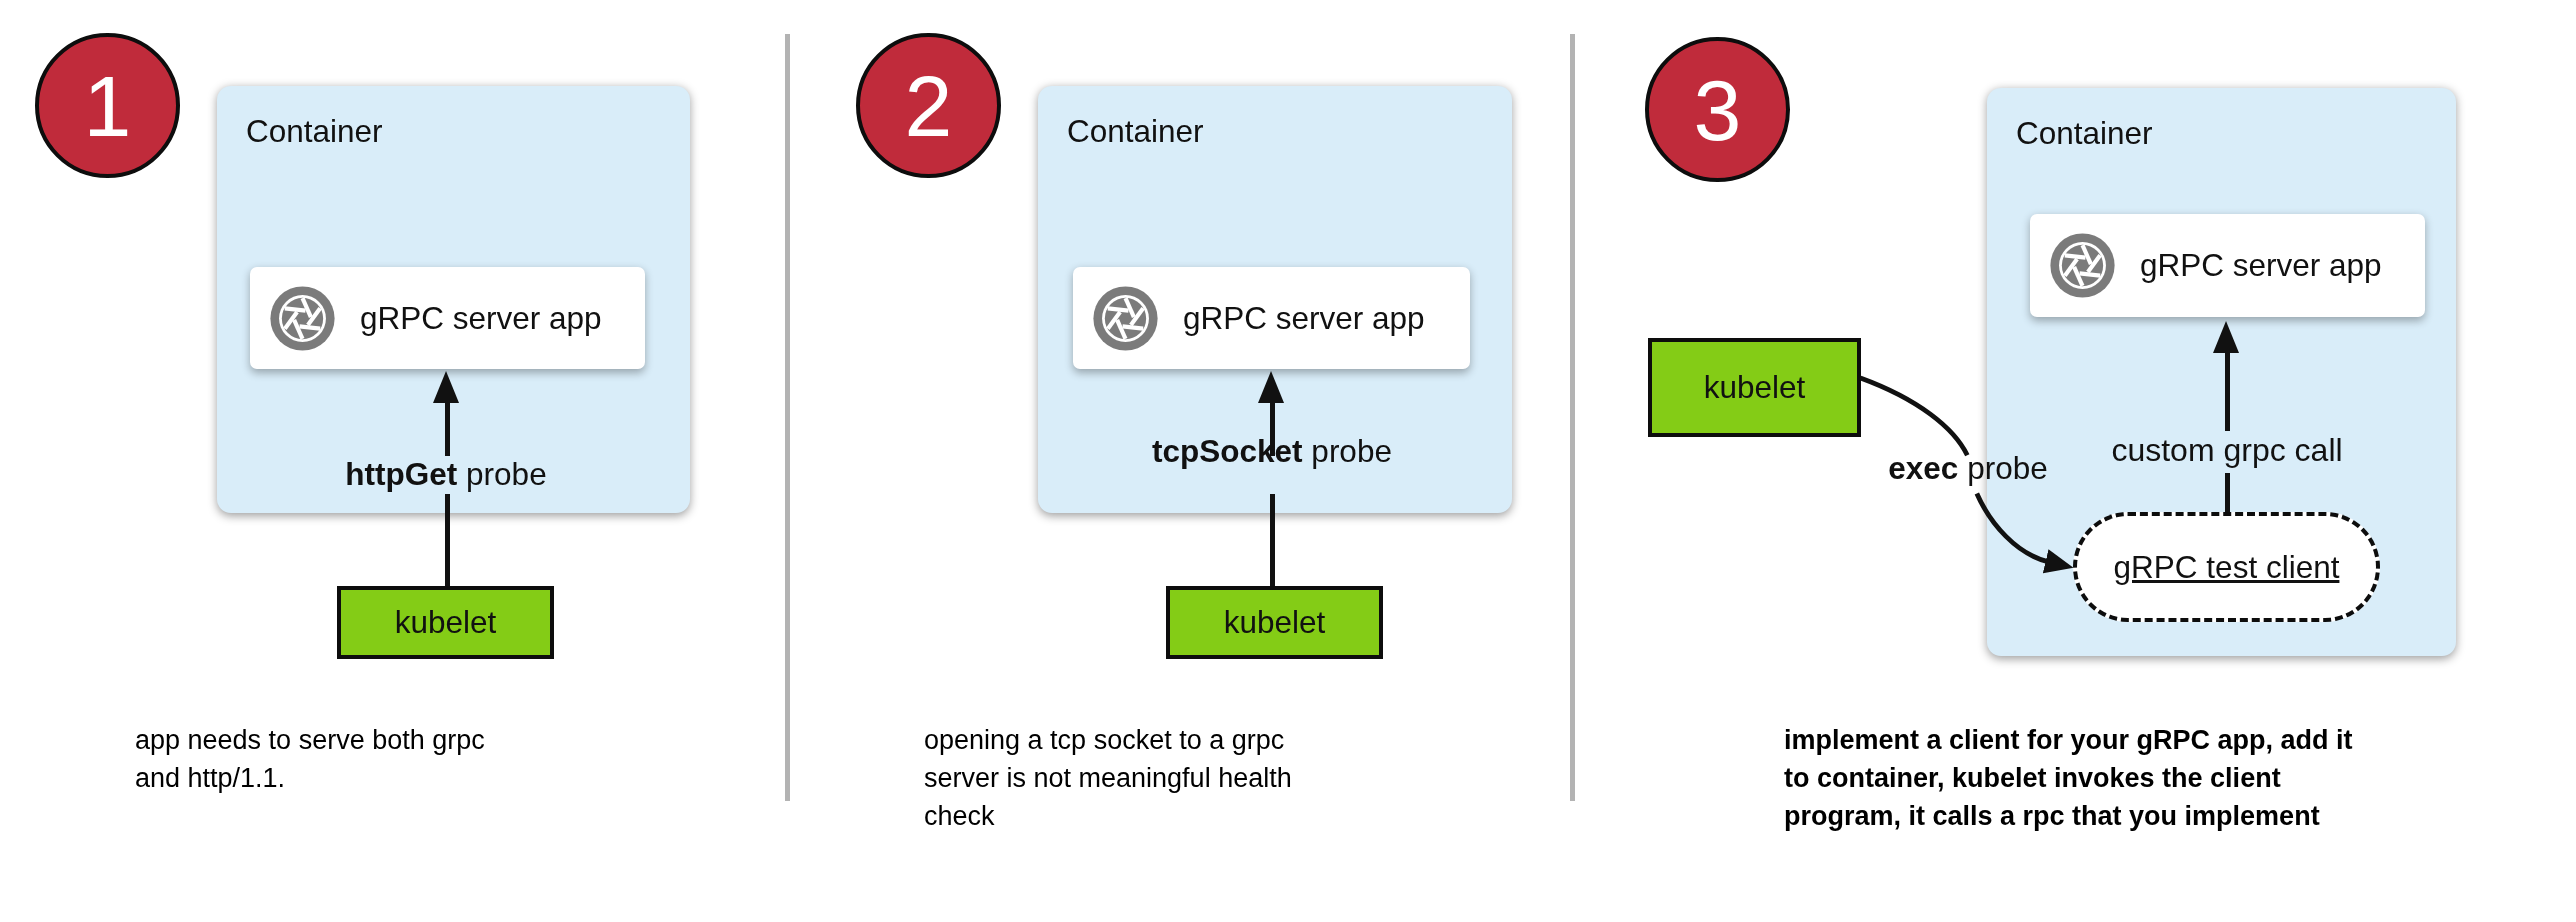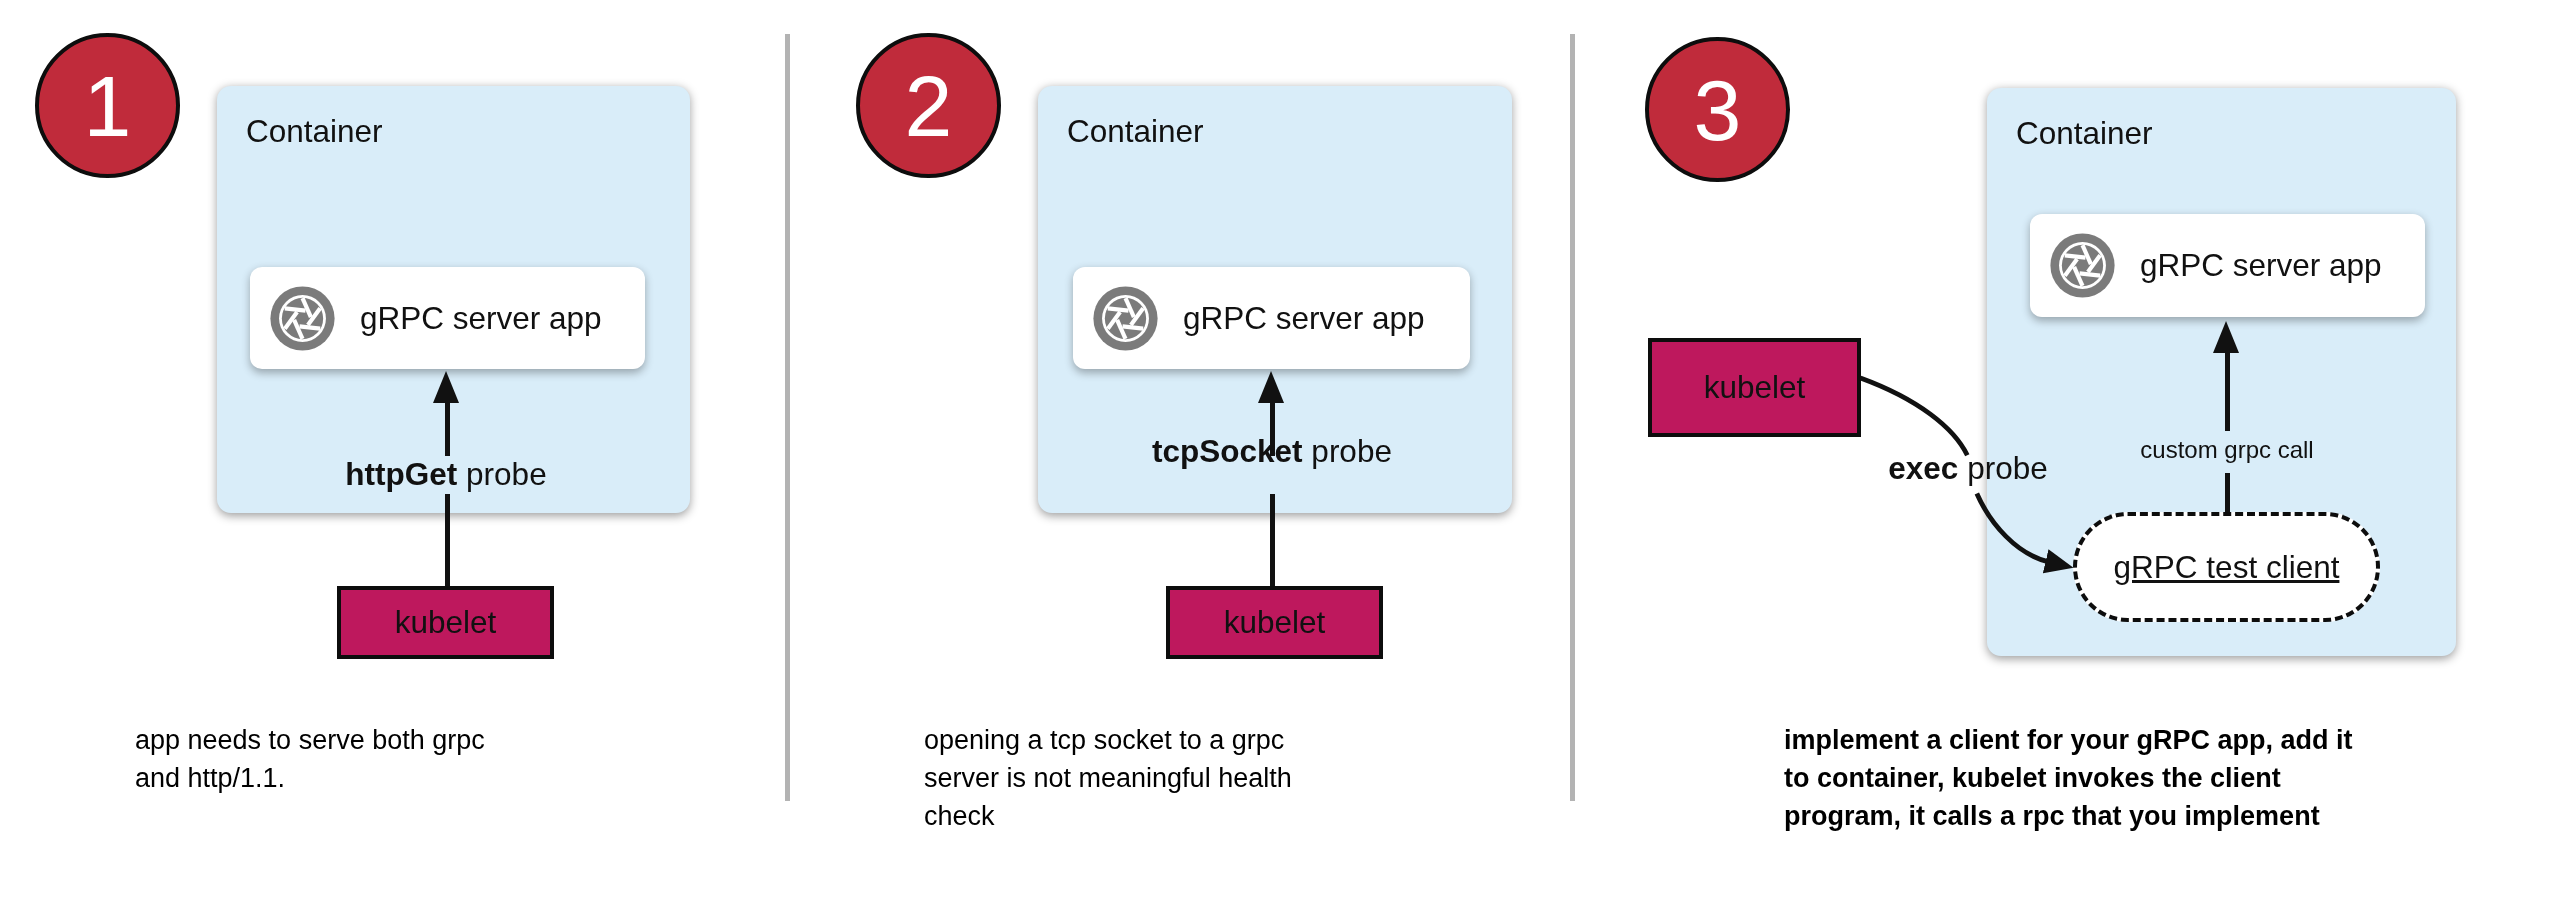--- a/index.html
+++ b/index.html
@@ -12,37 +12,37 @@
     background:var(--red);border:4.8px solid #0d0d0d;box-sizing:border-box;
     display:flex;align-items:center;justify-content:center;
     color:#fff;font-size:86px;line-height:1;}
 
   
   .container-box{background:var(--blue);border-radius:14px;
     box-shadow:0 2.9px 9.5px rgba(0,0,0,0.38);}
   .container-label{position:absolute;left:29px;top:27px;font-size:31.5px;color:#111;}
 
   
-  .app-card{background:#fff;border-radius:12px;box-shadow:0 3.8px 8.6px rgba(0,0,0,0.30);
+  .app-card{background:#fff;border-radius:7px;box-shadow:0 3.8px 8.6px rgba(0,0,0,0.30);
     display:flex;align-items:center;padding-left:19px;box-sizing:border-box;gap:24px;}
   .app-card-label{font-size:31.5px;white-space:nowrap;}
 
   
-  .kubelet-box{background:#be185d;border:4.8px solid #0d0d0d;box-sizing:border-box;
+  .kubelet-box{background:#84cc16;border:4.8px solid #0d0d0d;box-sizing:border-box;
     display:flex;align-items:center;justify-content:center;font-size:31.5px;}
 
   
   .vline{width:4.8px;background:#111;}
   .arrow-up{width:0;height:0;border-left:13.4px solid transparent;
     border-right:13.4px solid transparent;border-bottom:32px solid #111;}
 
   
   .probe-label{font-size:31.5px;text-align:center;line-height:38px;white-space:nowrap;}
   .probe-label b{font-weight:bold;}
-  .float-label{font-size:24px;text-align:center;line-height:38px;white-space:nowrap;}
+  .float-label{font-size:32px;text-align:center;line-height:38px;white-space:nowrap;}
 
   
   .stadium{background:#fff;border:4.8px dashed #0d0d0d;border-radius:57px;
     box-sizing:border-box;display:flex;align-items:center;justify-content:center;
     font-size:31.5px;text-decoration:underline;}
 
   
   .caption{font-size:27px;line-height:38px;white-space:pre-line;color:#000;}
 
   

